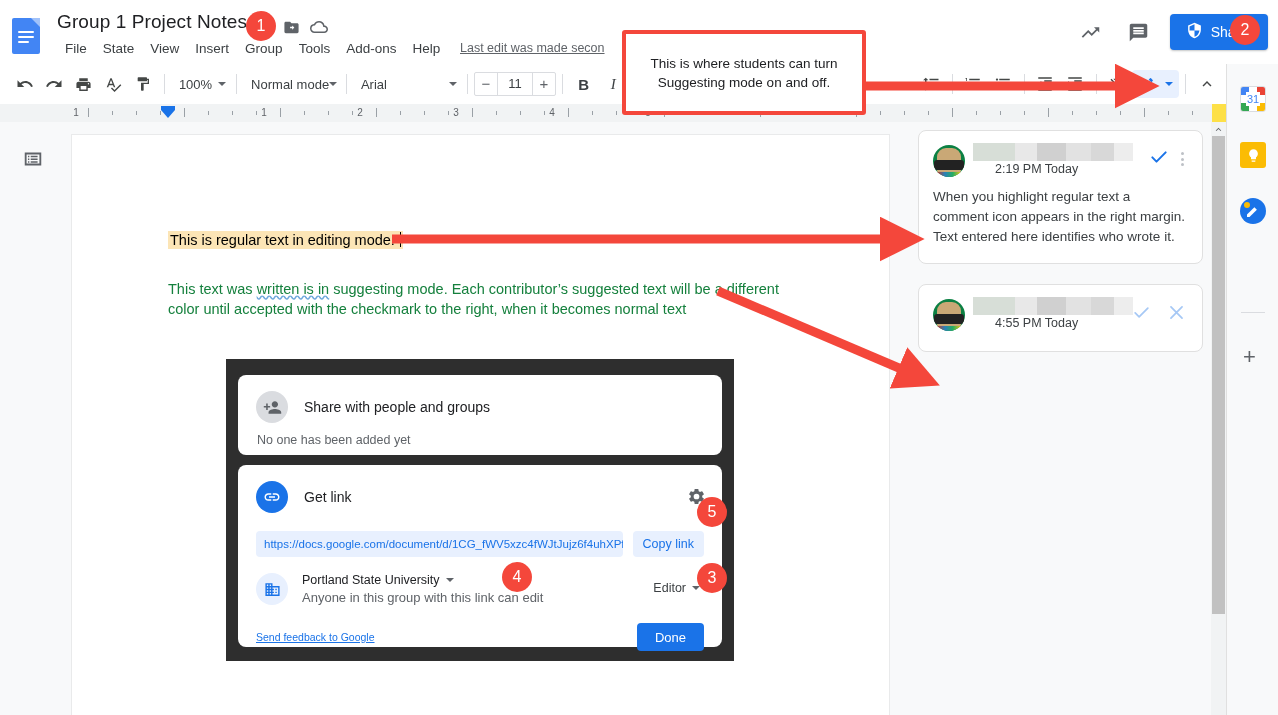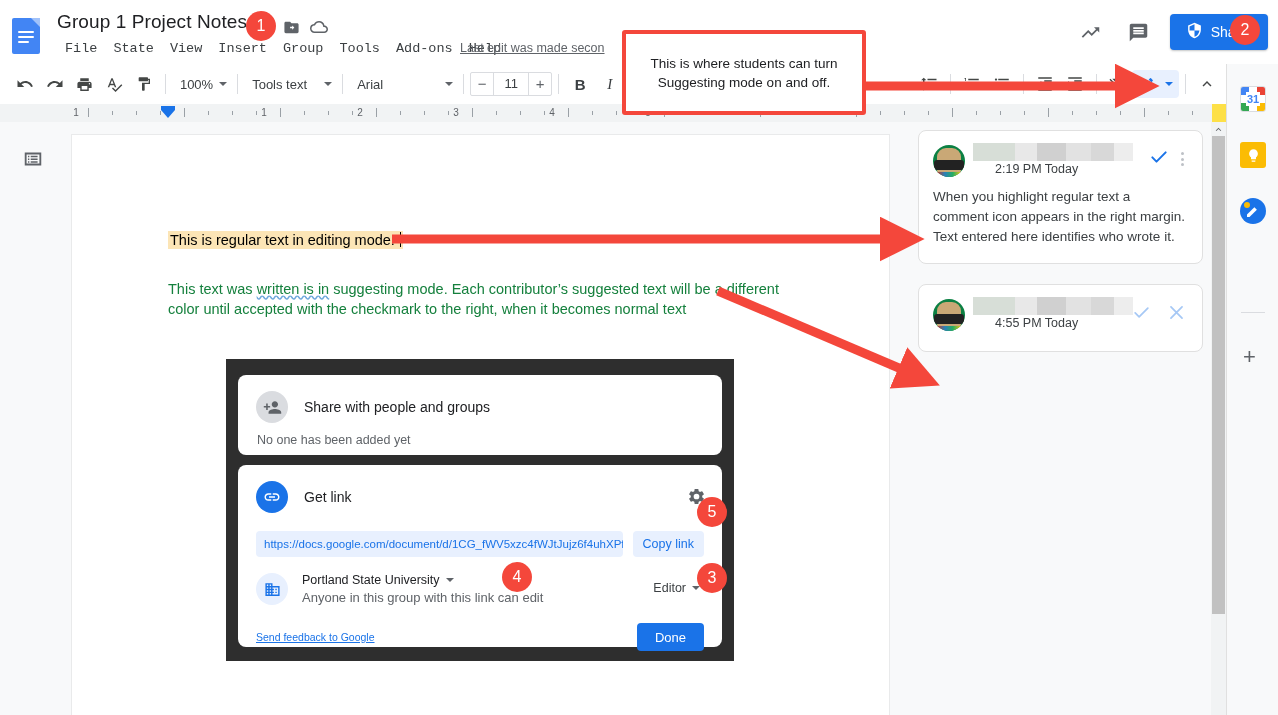--- a/index.html
+++ b/index.html
@@ -28,21 +28,21 @@
 
   .doc-title {
     position:absolute; left:57px; top:11px;
     font-size:19px; color:#202124; letter-spacing:0.1px; white-space:nowrap;
   }
   .title-icons { position:absolute; left:283px; top:18px; display:flex; gap:10px; align-items:center;}
   .title-icons svg { fill:#5f6368; }
 
   .menubar { position:absolute; left:57px; top:39px; display:flex; align-items:center; gap:0px;}
   .menu-item {
-    font-size:13.5px; color:#3c4043; padding:2px 8px; border-radius:4px; cursor:default; white-space:nowrap;font-family:Liberation Mono, monospace;
+    font-size:13.5px; color:#3c4043; padding:2px 8px; border-radius:4px; cursor:default; white-space:nowrap;
   }
   .last-edit {
     position:absolute; left:460px; top:41px;
     font-size:12.5px; color:#5f6368; text-decoration:underline; white-space:nowrap;
   }
 
   .header-right { position:absolute; right:10px; top:14px; display:flex; align-items:center; gap:14px;}
   .hicon { width:34px; height:34px; display:flex; align-items:center; justify-content:center; border-radius:50%;}
   .hicon svg { fill:#5f6368; }
   .share-btn {
@@ -137,21 +137,21 @@
   .rail { position:absolute; right:0; top:64px; width:52px; height:651px; background:#f8f9fa; border-left:1px solid #e0e0e0;}
   .rail-icon { position:absolute; left:13px; width:26px; height:26px; border-radius:4px; cursor:pointer;}
   .rail-sep { position:absolute; left:14px; top:248px; width:24px; height:1px; background:#dadce0;}
   .rail-plus { position:absolute; left:16px; top:282px; font-size:22px; color:#5f6368; line-height:22px; cursor:pointer;}
 
   .cal-icon { position:relative; width:26px;height:26px; border-radius:3px; overflow:hidden; background:#fff; border:1px solid #dadce0;}
   .cal-icon .tl{position:absolute;left:0;top:0;width:8px;height:8px;background:#4285f4;}
   .cal-icon .tr{position:absolute;right:0;top:0;width:8px;height:8px;background:#ea4335;}
   .cal-icon .bl{position:absolute;left:0;bottom:0;width:8px;height:8px;background:#34a853;}
   .cal-icon .br{position:absolute;right:0;bottom:0;width:8px;height:8px;background:#fbbc04;}
-  .cal-icon .n{position:absolute;left:0;top:0;right:0;bottom:0;display:flex;align-items:center;justify-content:center;font-size:11px;color:#4285f4;font-weight:bold;background:#fff;margin:5px;}
+  .cal-icon .n{position:absolute;left:0;top:0;right:0;bottom:0;display:flex;align-items:center;justify-content:center;font-size:11px;color:#4285f4;font-weight:normal;background:#fff;margin:5px;}
   .keep-icon { width:26px;height:26px;background:#fbbc04;border-radius:3px;display:flex;align-items:center;justify-content:center;}
   .tasks-icon { width:26px;height:26px;border-radius:50%;background:#1a73e8;display:flex;align-items:center;justify-content:center;position:relative;}
 
   
   .vscroll { position:absolute; right:52px; top:122px; width:15px; height:593px; background:#f1f3f4; }
   .vscroll .up { position:absolute; left:0; top:0; width:15px;height:14px; display:flex;align-items:center;justify-content:center;}
   .vscroll .thumb { position:absolute; left:1px; top:14px; width:13px; height:478px; background:#c1c1c1; border-radius:0;}
 
   
   .dlg-scrim { position:absolute; left:226px; top:363px; width:508px; height:298px; background:#2e2e2e; }
@@ -290,21 +290,21 @@
         </svg>
       </div>
 
     <div class="tdiv"></div>
     <div class="tsel">
       <span>100%</span>
       <span class="caret"></span>
     </div>
     <div class="tdiv"></div>
     <div class="tsel" style="min-width:92px">
-      <span>Tools text</span>
+      <span>Normal mode</span>
       <span class="caret" style="margin-left:auto"></span>
     </div>
     <div class="tdiv"></div>
     <div class="tsel" style="min-width:108px">
       <span>Arial</span>
       <span class="caret" style="margin-left:auto"></span>
     </div>
     <div class="tdiv"></div>
     <div class="fontsize-box">
       <div class="fsb">−</div>

